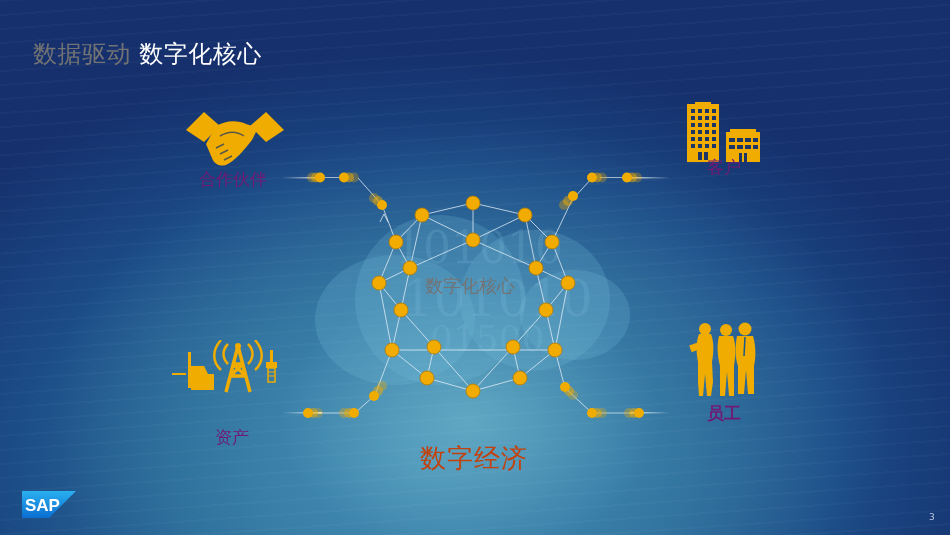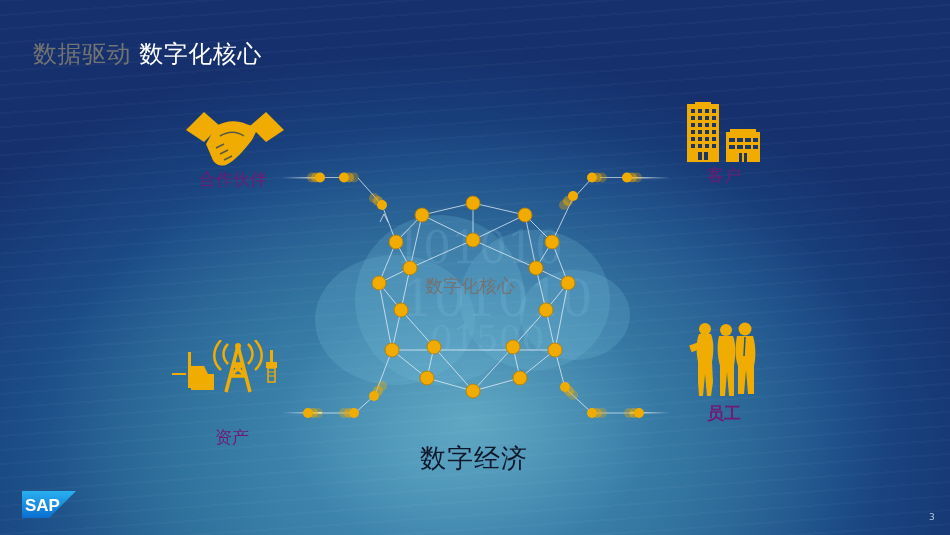--- a/index.html
+++ b/index.html
@@ -10,21 +10,21 @@
       radial-gradient(ellipse 600px 420px at 420px 470px, #3f8db0 0%, #2a6b98 40%, #1b4a85 70%, #15306d 100%),
       linear-gradient(170deg,#101c4e 0%, #142c66 35%, #1c4b84 70%, #216295 100%);
   }
   .stripes{position:absolute;inset:0;pointer-events:none;
     background:repeating-linear-gradient(176deg, rgba(255,255,255,0.025) 0px, rgba(255,255,255,0.025) 2px, transparent 2px, transparent 14px);}
   .cloud{position:absolute;border-radius:50%;background:rgba(120,190,220,0.22);}
   .title{position:absolute;left:33px;top:38px;font-size:24px;letter-spacing:0.5px;color:#ffffff;white-space:nowrap;}
   .title .hl{color:#737373;}
   .label{position:absolute;color:#701a75;font-size:17px;white-space:nowrap;}
   .core-label{position:absolute;left:425px;top:274px;font-size:18px;color:#737373;}
-  .econ-label{position:absolute;left:420px;top:441px;font-size:26px;color:#0f172a;letter-spacing:1px;}
+  .econ-label{position:absolute;left:420px;top:441px;font-size:26px;color:#c2410c;letter-spacing:1px;}
   svg.net{position:absolute;left:0;top:0;}
   .icon{position:absolute;}
   .sap{position:absolute;left:22px;top:491px;width:54px;height:27px;}
   .pagenum{position:absolute;left:929px;top:512px;font-size:9px;color:#b9c8e0;}
   .binary{position:absolute;font-family:"DejaVu Serif",serif;color:rgba(140,200,230,0.18);white-space:nowrap;}
 </style>
 </head>
 <body>
 
 <div class="stripes"></div>
@@ -207,21 +207,21 @@
       <rect x="58" y="36" width="6" height="4"></rect>
       <rect x="66" y="36" width="5" height="4"></rect>
     <rect x="42" y="43" width="6" height="4"></rect>
       <rect x="50" y="43" width="6" height="4"></rect>
       <rect x="58" y="43" width="6" height="4"></rect>
       <rect x="66" y="43" width="5" height="4"></rect>
     <rect x="52" y="51" width="3" height="9"></rect>
       <rect x="57" y="51" width="3" height="9"></rect>
   </g>
 </svg>
-<div class="label" style="left:707px;top:164px;">客户</div>
+<div class="label" style="left:707px;top:156px;">客户</div>
 
 <svg class="icon" style="left:172px;top:340px;" width="110" height="56" viewBox="0 0 110 56">
   <g fill="#f0ac00" stroke="#f0ac00">
 
     <rect x="0" y="33" width="14" height="2" stroke="none"></rect>
     <rect x="16" y="12" width="3" height="36" stroke="none"></rect>
     <path d="M19,26 L32,26 L36,34 L42,34 L42,50 L19,50 Z" stroke="none"></path>
 
     <path d="M66,6 L54,52 M66,6 L78,52 M58,36 L74,36 M61,24 L71,24 M58,36 L71,24 M74,36 L61,24" fill="none" stroke-width="3.5"></path>
     <circle cx="66" cy="6" r="3" stroke="none"></circle>

